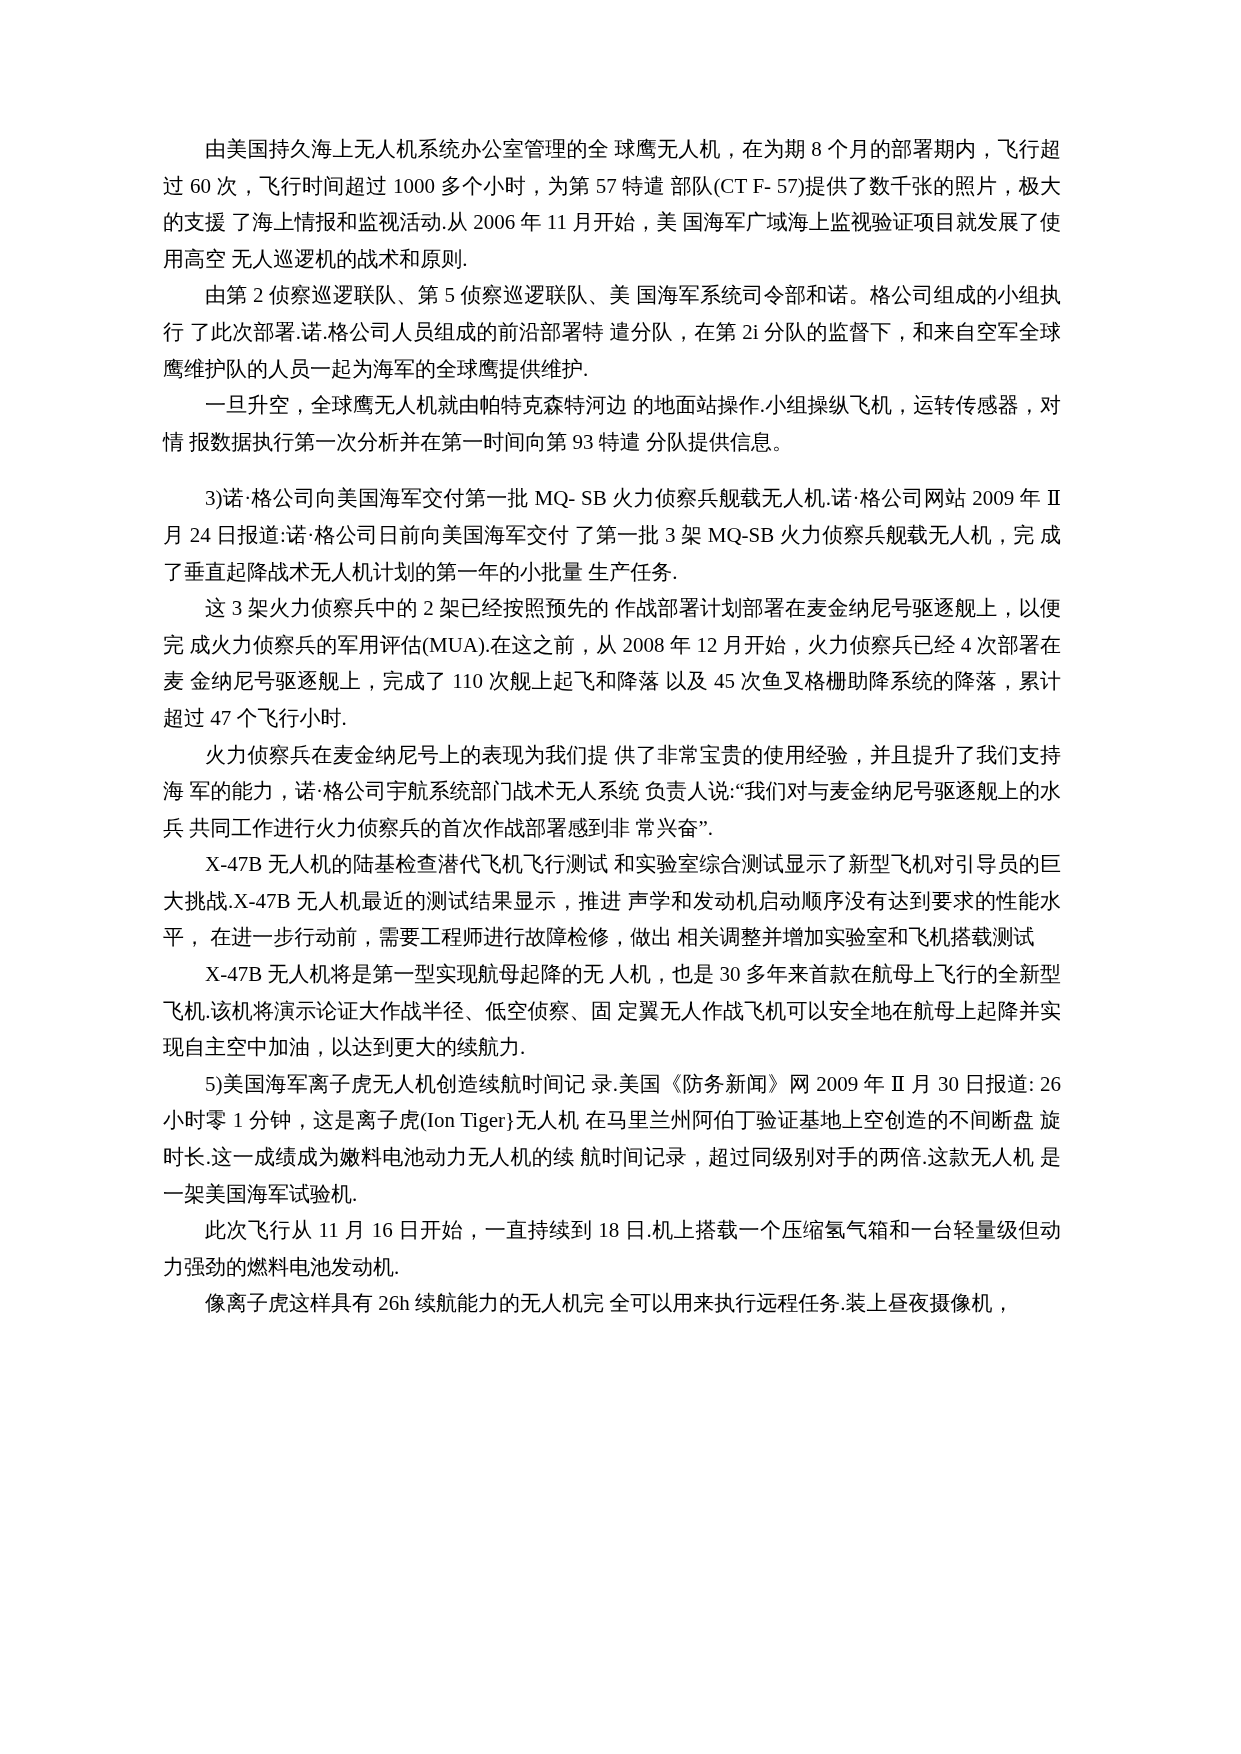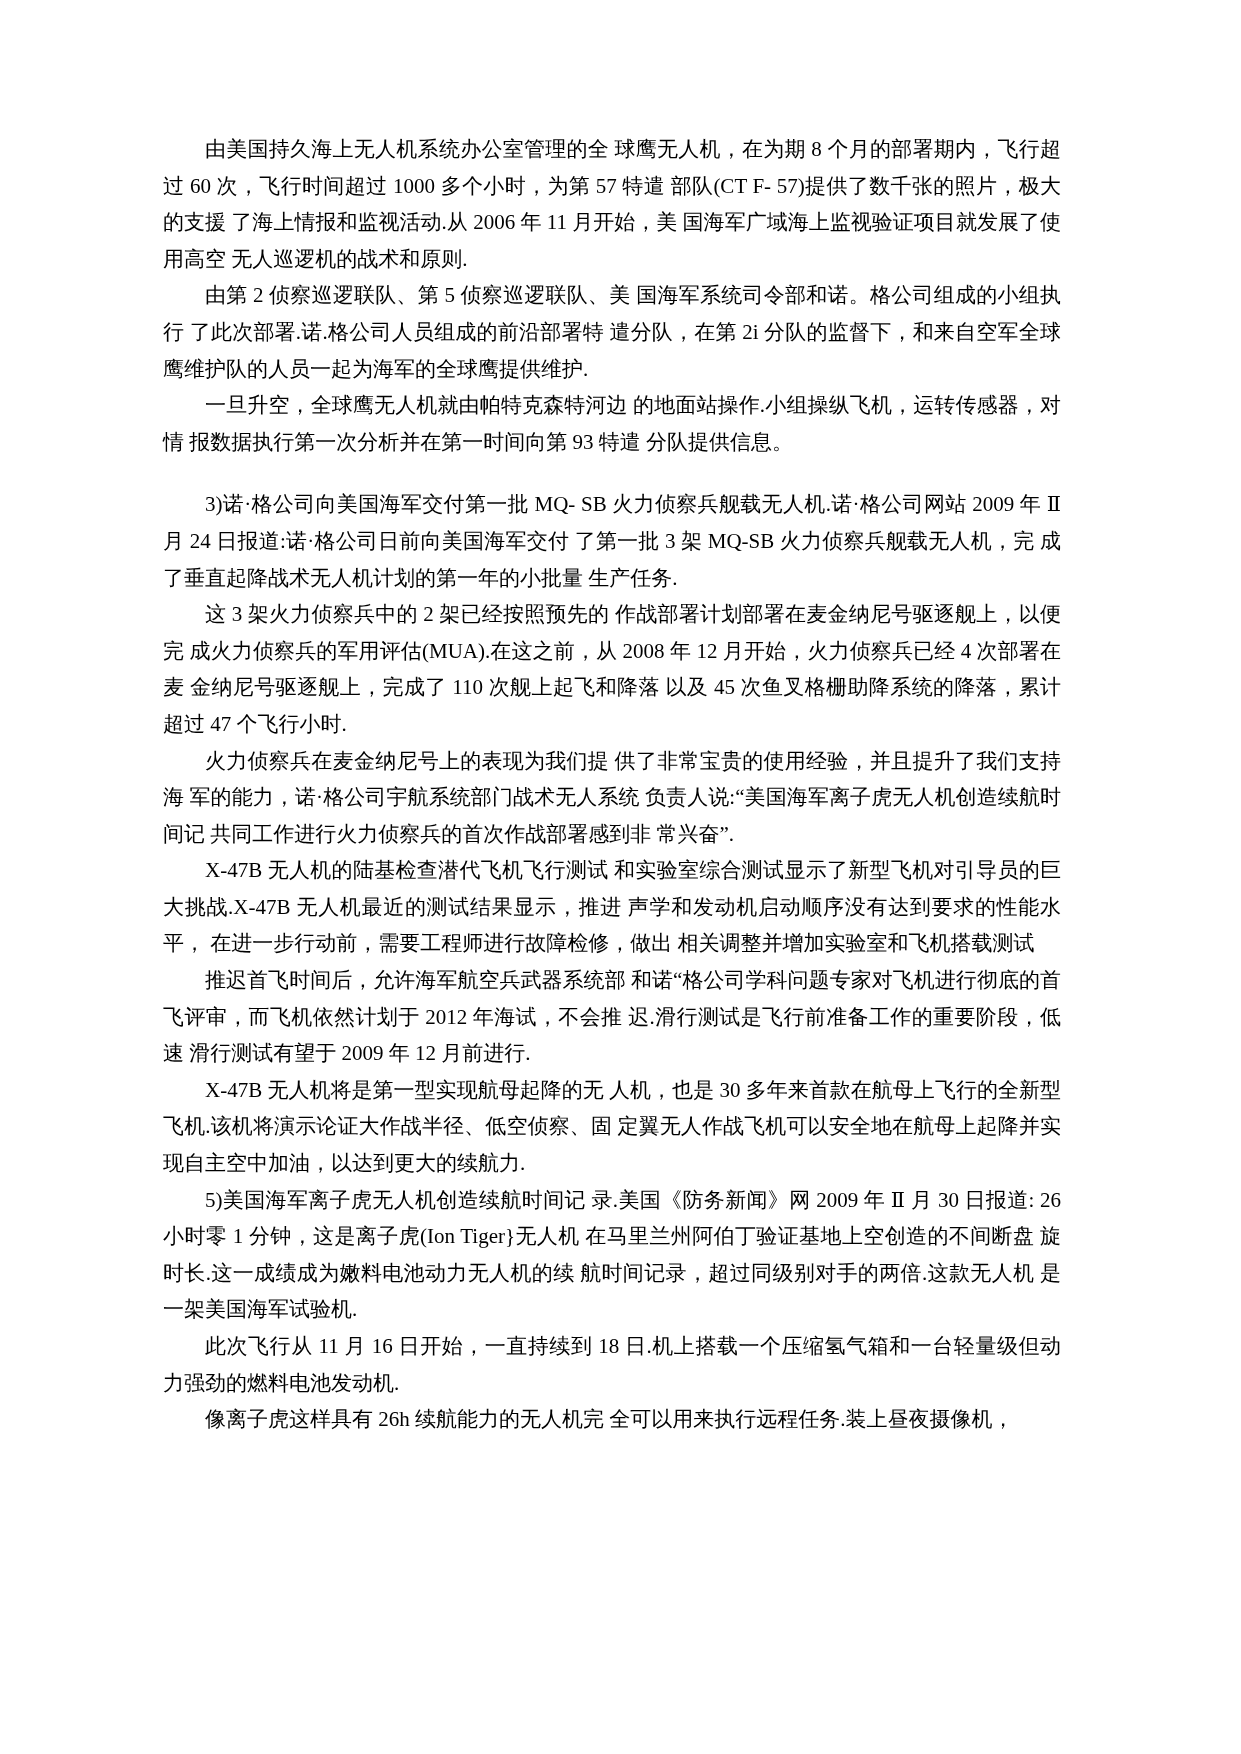--- a/index.html
+++ b/index.html
@@ -27,34 +27,33 @@
   }
   .para {
     margin: 0;
     padding: 0;
     text-indent: 2em;
   }
   .para.small-indent {
     text-indent: 0.35em;
   }
   .para.gap-before {
-    margin-top: 26px;
+    margin-top: 20px;
   }
 </style>
 </head>
 <body>
 
 <div class="page">
   <div class="content">
     <p class="para">由美国持久海上无人机系统办公室管理的全 球鹰无人机，在为期 8 个月的部署期内，飞行超过 60 次，飞行时间超过 1000 多个小时，为第 57 特遣 部队(CT F- 57)提供了数千张的照片，极大的支援 了海上情报和监视活动.从 2006 年 11 月开始，美 国海军广域海上监视验证项目就发展了使用高空 无人巡逻机的战术和原则.</p>
     <p class="para">由第 2 侦察巡逻联队、第 5 侦察巡逻联队、美 国海军系统司令部和诺。格公司组成的小组执行 了此次部署.诺.格公司人员组成的前沿部署特 遣分队，在第 2i 分队的监督下，和来自空军全球 鹰维护队的人员一起为海军的全球鹰提供维护.</p>
     <p class="para">一旦升空，全球鹰无人机就由帕特克森特河边 的地面站操作.小组操纵飞机，运转传感器，对情 报数据执行第一次分析并在第一时间向第 93 特遣 分队提供信息。</p>
     <p class="para gap-before">3)诺·格公司向美国海军交付第一批 MQ- SB 火力侦察兵舰载无人机.诺·格公司网站 2009 年 Ⅱ 月 24 日报道:诺·格公司日前向美国海军交付 了第一批 3 架 MQ-SB 火力侦察兵舰载无人机，完 成了垂直起降战术无人机计划的第一年的小批量 生产任务.</p>
     <p class="para">这 3 架火力侦察兵中的 2 架已经按照预先的 作战部署计划部署在麦金纳尼号驱逐舰上，以便完 成火力侦察兵的军用评估(MUA).在这之前，从 2008 年 12 月开始，火力侦察兵已经 4 次部署在麦 金纳尼号驱逐舰上，完成了 110 次舰上起飞和降落 以及 45 次鱼叉格栅助降系统的降落，累计超过 47 个飞行小时.</p>
-    <p class="para">火力侦察兵在麦金纳尼号上的表现为我们提 供了非常宝贵的使用经验，并且提升了我们支持海 军的能力，诺·格公司宇航系统部门战术无人系统 负责人说:“美国海军离子虎无人机创造续航时间记 共同工作进行火力侦察兵的首次作战部署感到非 常兴奋”.</p>
+    <p class="para">火力侦察兵在麦金纳尼号上的表现为我们提 供了非常宝贵的使用经验，并且提升了我们支持海 军的能力，诺·格公司宇航系统部门战术无人系统 负责人说:“我们对与麦金纳尼号驱逐舰上的水兵 共同工作进行火力侦察兵的首次作战部署感到非 常兴奋”.</p>
     <p class="para">X-47B 无人机的陆基检查潜代飞机飞行测试 和实验室综合测试显示了新型飞机对引导员的巨 大挑战.X-47B 无人机最近的测试结果显示，推进 声学和发动机启动顺序没有达到要求的性能水平， 在进一步行动前，需要工程师进行故障检修，做出 相关调整并增加实验室和飞机搭载测试</p>
-    <p class="para">推迟首飞时间后，允许海军航空兵武器系统部 和诺“格公司学科问题专家对飞机进行彻底的首 飞评审，而飞机依然计划于 2012 年海试，不会推 迟.滑行测试是飞行前准备工作的重要阶段，低速 滑行测试有望于 2009 年 12 月前进行.</p>
     <p class="para">X-47B 无人机将是第一型实现航母起降的无 人机，也是 30 多年来首款在航母上飞行的全新型 飞机.该机将演示论证大作战半径、低空侦察、固 定翼无人作战飞机可以安全地在航母上起降并实 现自主空中加油，以达到更大的续航力.</p>
     <p class="para">5)美国海军离子虎无人机创造续航时间记 录.美国《防务新闻》网 2009 年 Ⅱ 月 30 日报道: 26 小时零 1 分钟，这是离子虎(Ion Tiger}无人机 在马里兰州阿伯丁验证基地上空创造的不间断盘 旋时长.这一成绩成为嫩料电池动力无人机的续 航时间记录，超过同级别对手的两倍.这款无人机 是一架美国海军试验机.</p>
     <p class="para">此次飞行从 11 月 16 日开始，一直持续到 18 日.机上搭载一个压缩氢气箱和一台轻量级但动 力强劲的燃料电池发动机.</p>
     <p class="para">像离子虎这样具有 26h 续航能力的无人机完 全可以用来执行远程任务.装上昼夜摄像机，</p>
   </div>
 </div>
 
 </body></html>

